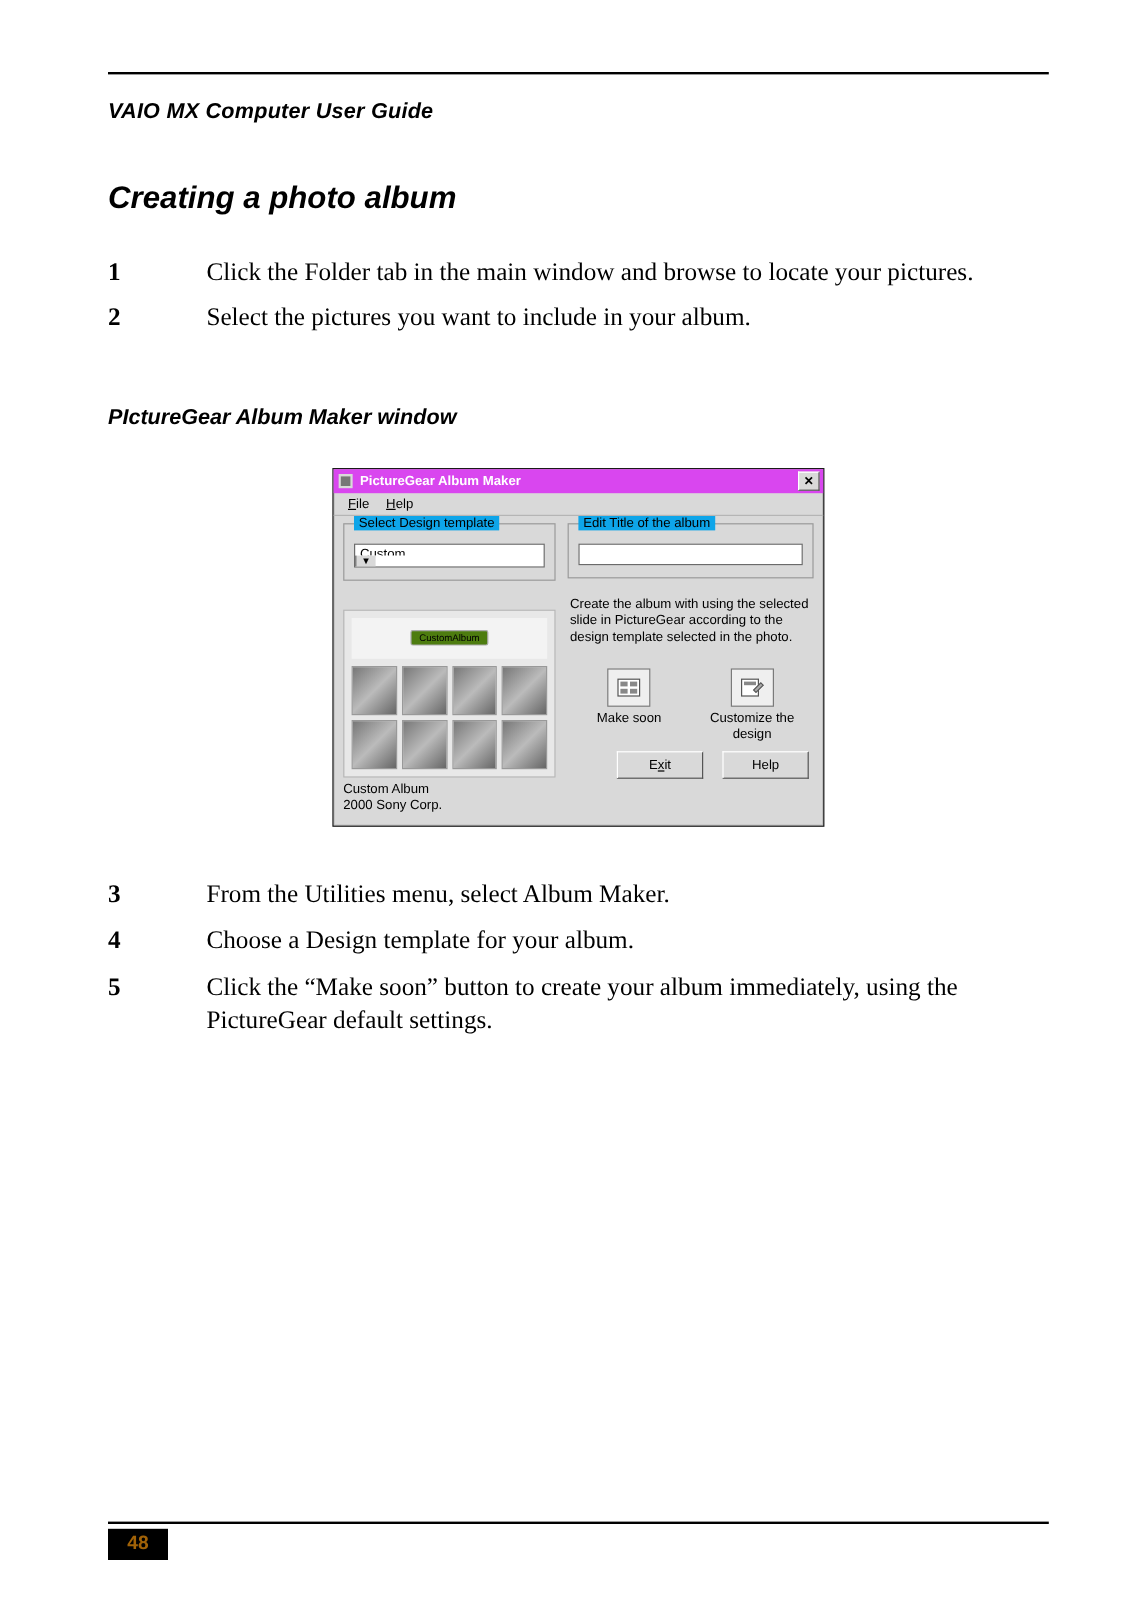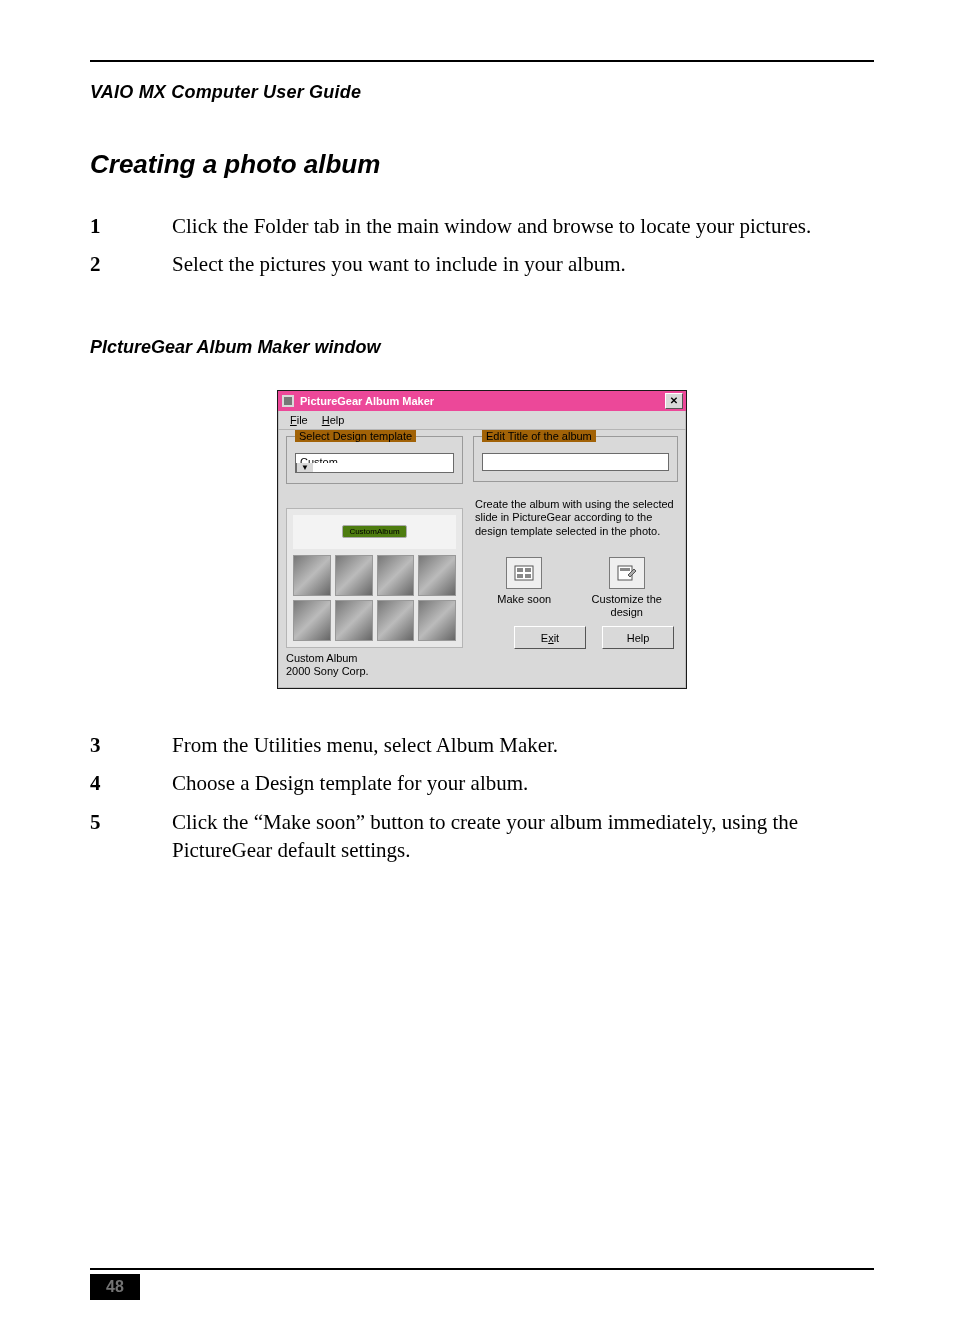--- a/index.html
+++ b/index.html
@@ -76,21 +76,21 @@
   .dialog {
     width: 408px;
     border: 1px solid #1a1a1a;
     background: #d9d9d9;
     font-family: Tahoma, Arial, sans-serif;
     font-size: 11px;
     color: #000;
     box-shadow: 0 0 0 1px #bfbfbf inset;
   }
   .titlebar {
-    background: #ec4899;
+    background: #d946ef;
     color: #fff;
     display: flex;
     align-items: center;
     height: 20px;
     padding: 0 3px;
     font-weight: bold;
   }
   .titlebar .app-icon {
     width: 14px; height: 14px;
     margin-right: 5px;
@@ -128,21 +128,21 @@
     border: 1px solid #9a9a9a;
     position: relative;
     padding: 16px 8px 10px 8px;
     margin-bottom: 10px;
     background: #d9d9d9;
   }
   .group .legend {
     position: absolute;
     top: -7px;
     left: 8px;
-    background: #a16207;
+    background: #0ea5e9;
     padding: 0 4px;
     font-size: 11px;
   }
   .combo {
     display: flex;
     border: 1px solid #6b6b6b;
     background: #ffffff;
     height: 18px;
     flex-direction: column;
   }
@@ -248,21 +248,21 @@
     font-size: 11px;
     margin-top: 4px;
     line-height: 1.2;
   }
 
   .page-number-box {
     position: absolute;
     left: 90px;
     bottom: 40px;
     background: #000;
-    color: #737373;
+    color: #a16207;
     font-family: Arial, Helvetica, sans-serif;
     font-weight: bold;
     font-size: 16px;
     padding: 4px 16px;
   }
   .bottom-rule {
     position: absolute;
     left: 90px; right: 80px;
     bottom: 70px;
     border-top: 2px solid #000;

